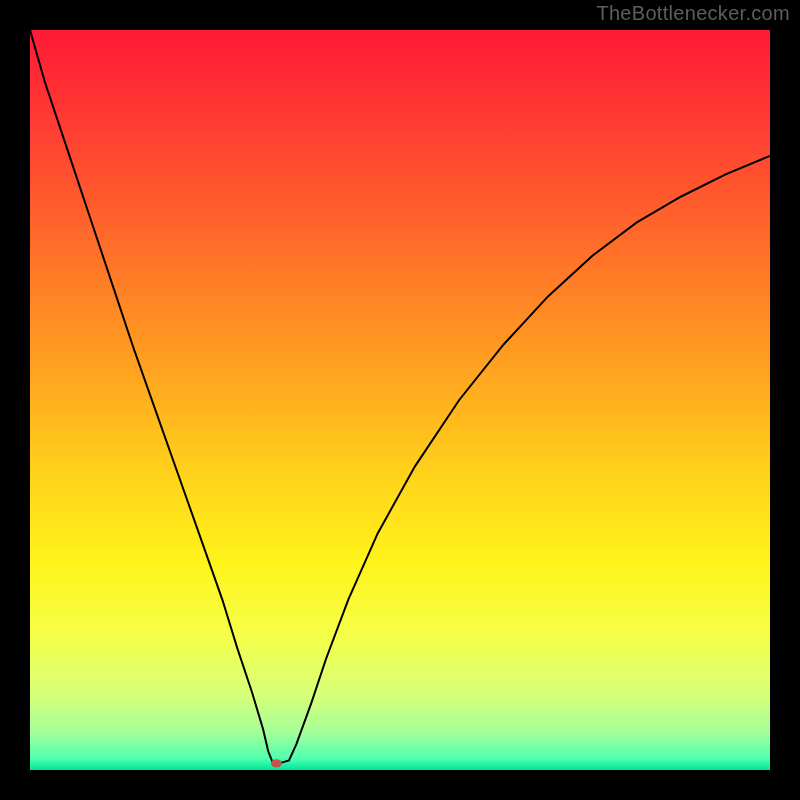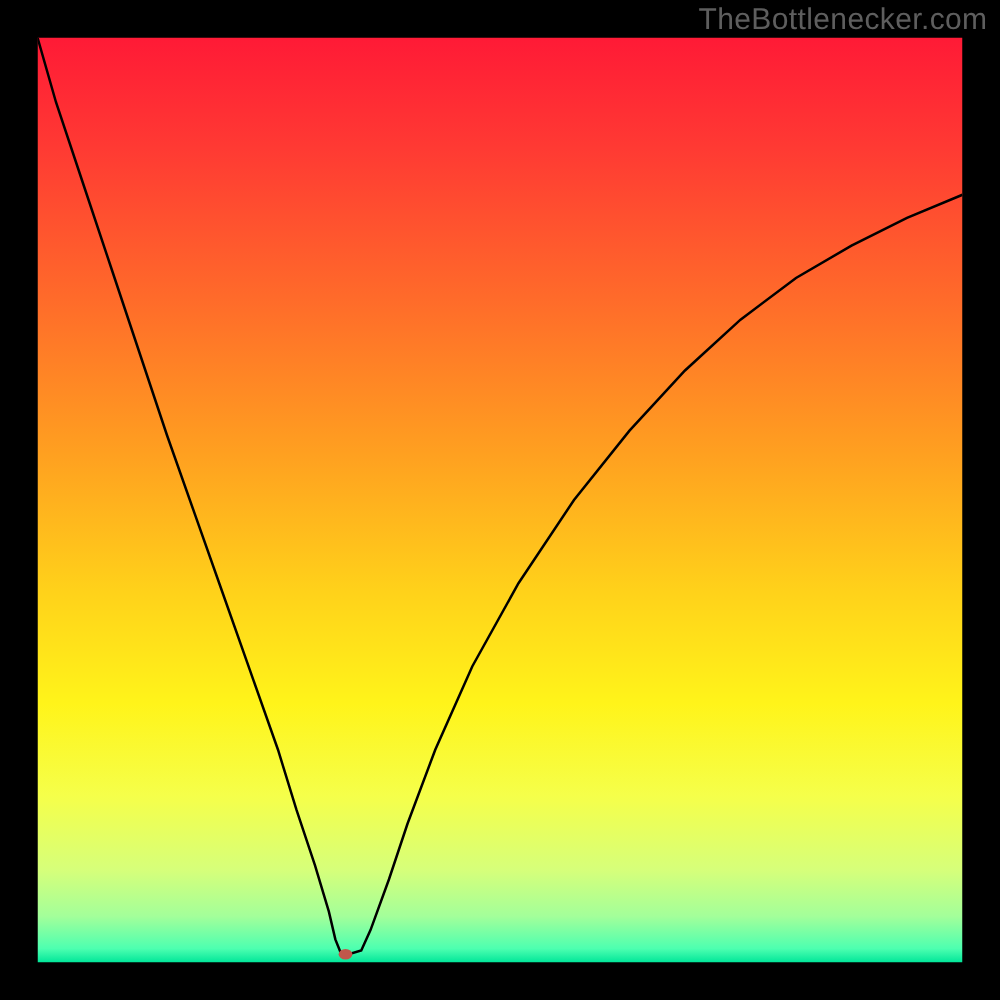--- a/index.html
+++ b/index.html
@@ -15,21 +15,21 @@
     position: relative;
     width: 800px;
     height: 800px;
     background: #000;
   }
   .watermark {
     position: absolute;
     top: 2px;
     right: 10px;
     color: #5e5e5e;
-    font-size: 24px;
+    font-size: 20px;
     font-weight: 500;
     letter-spacing: 0.3px;
     user-select: none;
   }
   svg.plot {
     position: absolute;
     left: 30px;
     top: 30px;
     width: 740px;
     height: 740px;

